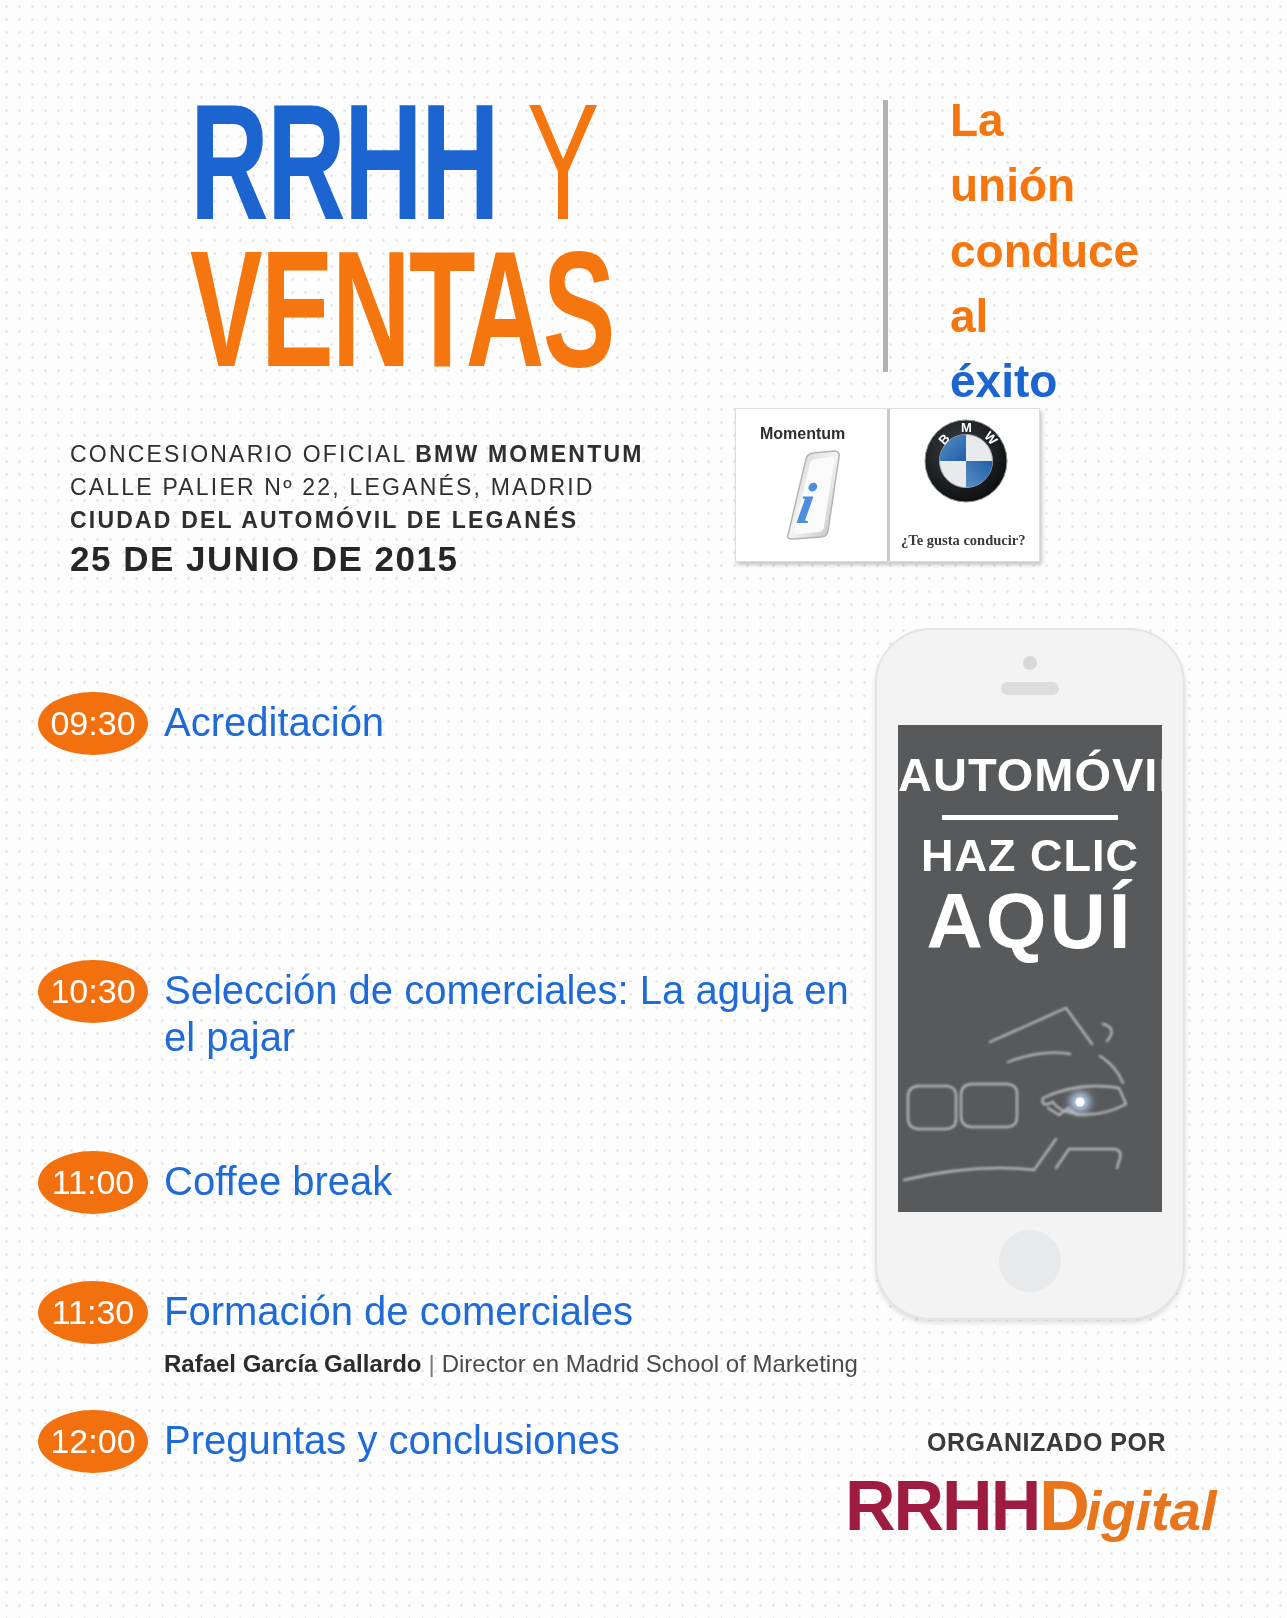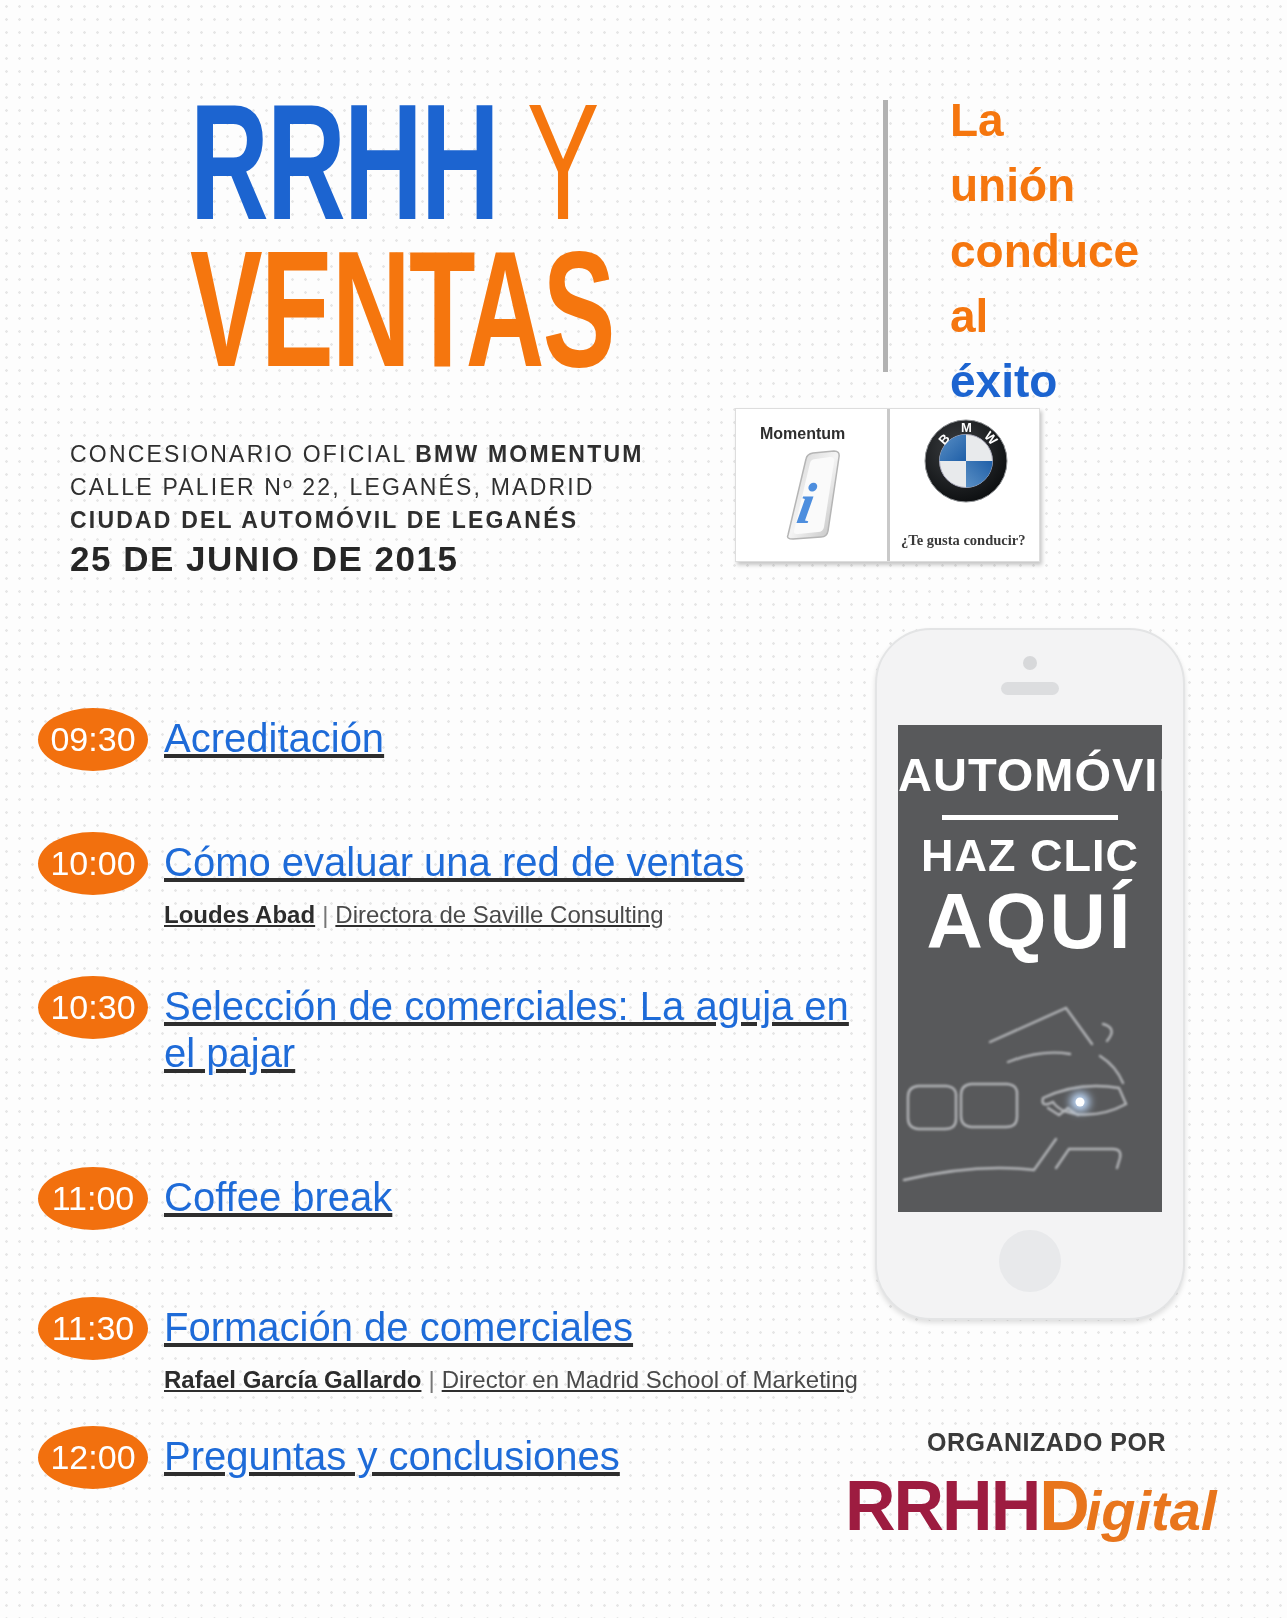--- a/index.html
+++ b/index.html
@@ -36,24 +36,24 @@
   .bmw-card .half{ position:absolute; top:0; height:100%; width:50%; }
   .bmw-card .left{ left:0; }
   .bmw-card .right{ left:50%; }
   .card-divider{ position:absolute; left:calc(50% - 1px); top:0; width:3px; height:100%; background:#c9c9c9; }
   .momentum-label{ position:absolute; left:24px; top:16px; font-size:16px; font-weight:700; color:#2e2e2e; }
   .i-logo{ position:absolute; left:44px; top:40px; }
   .roundel{ position:absolute; left:36px; top:10px; }
   .bmw-slogan{ position:absolute; left:0; right:0; bottom:12px; text-align:center; font-size:14.5px; font-weight:700; color:#3a3a3a;font-family:Liberation Serif, serif; }
 
   
-  .agenda-row{ position:absolute; left:38px; display:flex; gap:16px;margin-top:16px; }
+  .agenda-row{ position:absolute; left:38px; display:flex; gap:16px; }
   .pill{ flex:none; width:110px; height:63px; background:#f2700e; border-radius:50%;
          color:#fff; font-size:34px; display:flex; align-items:center; justify-content:center; }
-  .row-body{ padding-top:7px; max-width:700px;text-decoration:underline; }
+  .row-body{ padding-top:7px; max-width:700px; }
   .row-title{ font-size:40px; color:#1e6bd8; line-height:1.18; }
   .row-speaker{ margin-top:15px; font-size:24px; color:#4a4a4a; }
   .row-speaker .name{ font-weight:700; color:#2c2c2c; }
   .row-speaker .sep{ color:#767676; padding:0 7px; font-weight:400; }
 
   
   .phone{ position:absolute; left:875px; top:628px; width:310px; height:692px;
           background:#f3f3f4; border:2px solid #e3e4e5; border-radius:56px;
           box-shadow:0 3px 5px rgba(0,0,0,.12); }
   .phone-camera{ position:absolute; left:50%; top:26px; width:14px; height:14px; margin-left:-7px;
@@ -151,27 +151,20 @@
     </div>
   </div>
 
   <div class="agenda-row" style="top:692px">
     <div class="pill">09:30</div>
     <div class="row-body">
         <div class="row-title">Acreditación</div>
       </div>
   </div>
 
-  <div class="agenda-row" style="top:816px">
-    <div class="pill">10:00</div>
-    <div class="row-body">
-      <div class="row-title">Cómo evaluar una red de ventas</div>
-      <div class="row-speaker"><span class="name">Loudes Abad</span><span class="sep">|</span><span class="role">Directora de Saville Consulting</span></div>
-    </div>
-  </div>
 
   <div class="agenda-row" style="top:960px">
     <div class="pill">10:30</div>
     <div class="row-body">
       <div class="row-title">Selección de comerciales: La aguja en el pajar</div>
     </div>
   </div>
 
   <div class="agenda-row" style="top:1151px">
     <div class="pill">11:00</div>

